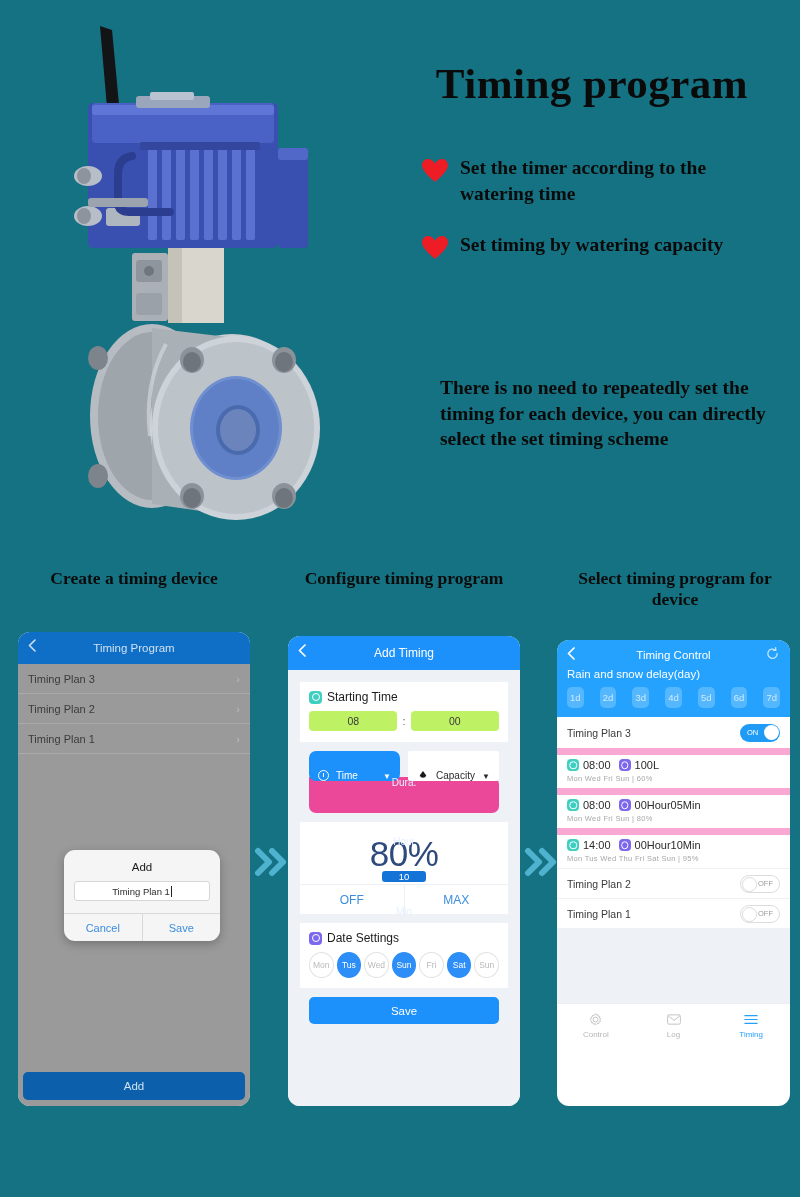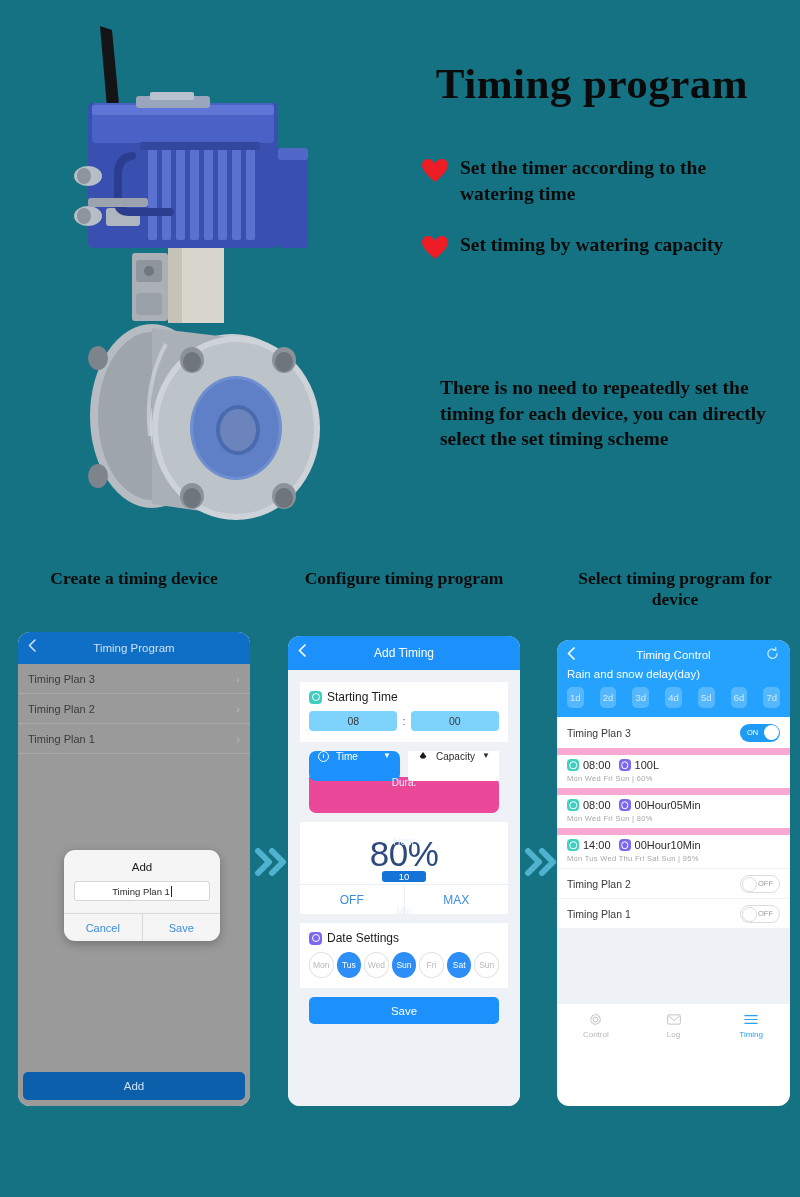--- a/index.html
+++ b/index.html
@@ -111,31 +111,31 @@
     width: 13px; height: 13px; border-radius: 4px; display: inline-block;
     position: relative; flex: 0 0 auto;
   }
   .sq-icon::after{
     content:""; position:absolute; left:50%; top:50%; transform:translate(-50%,-50%);
     width:6px; height:6px; border:1.4px solid #fff; border-radius:50%;
   }
   .row-label-text { font-size: 12px; color: #1b1b1b; }
   .time-inputs { display: flex; align-items: center; gap: 5px; }
   .time-box {
-    flex: 1; height: 20px; background: #7dd3fc; border-radius: 4px;
+    flex: 1; height: 20px; background: #bef264; border-radius: 4px;
     display: flex; align-items: center; justify-content: center;
     font-size: 10.5px; color: #3a3a3a;
   }
   .colon { font-size: 11px; color: #555; }
 
   .p2-mode { margin-top: 9px; position: relative; }
   .mode-tabs { display: flex; gap: 8px; padding: 0 9px; }
   .tab {
     width: 104px; height: 30px; border-radius: 7px 7px 0 0;
-    display: flex; align-items: flex-start; gap: 7px; padding: 0 9px;
+    display: flex; align-items: flex-end; gap: 7px; padding: 0 9px;
     font-size: 10px;
   }
   .tab.active { background: #1c90fb; color: #fff; border-radius: 7px; }
   .tab.inactive { background: #fff; color: #2b2b2b; border-radius: 2px; }
   .tab .caret-dn { margin-left: auto; font-size: 8px; }
   .circle-icon {
     width: 11px; height: 11px; border-radius: 50%; border: 1.4px solid currentColor;
     position: relative; flex: 0 0 auto;
   }
   .circle-icon::after{

